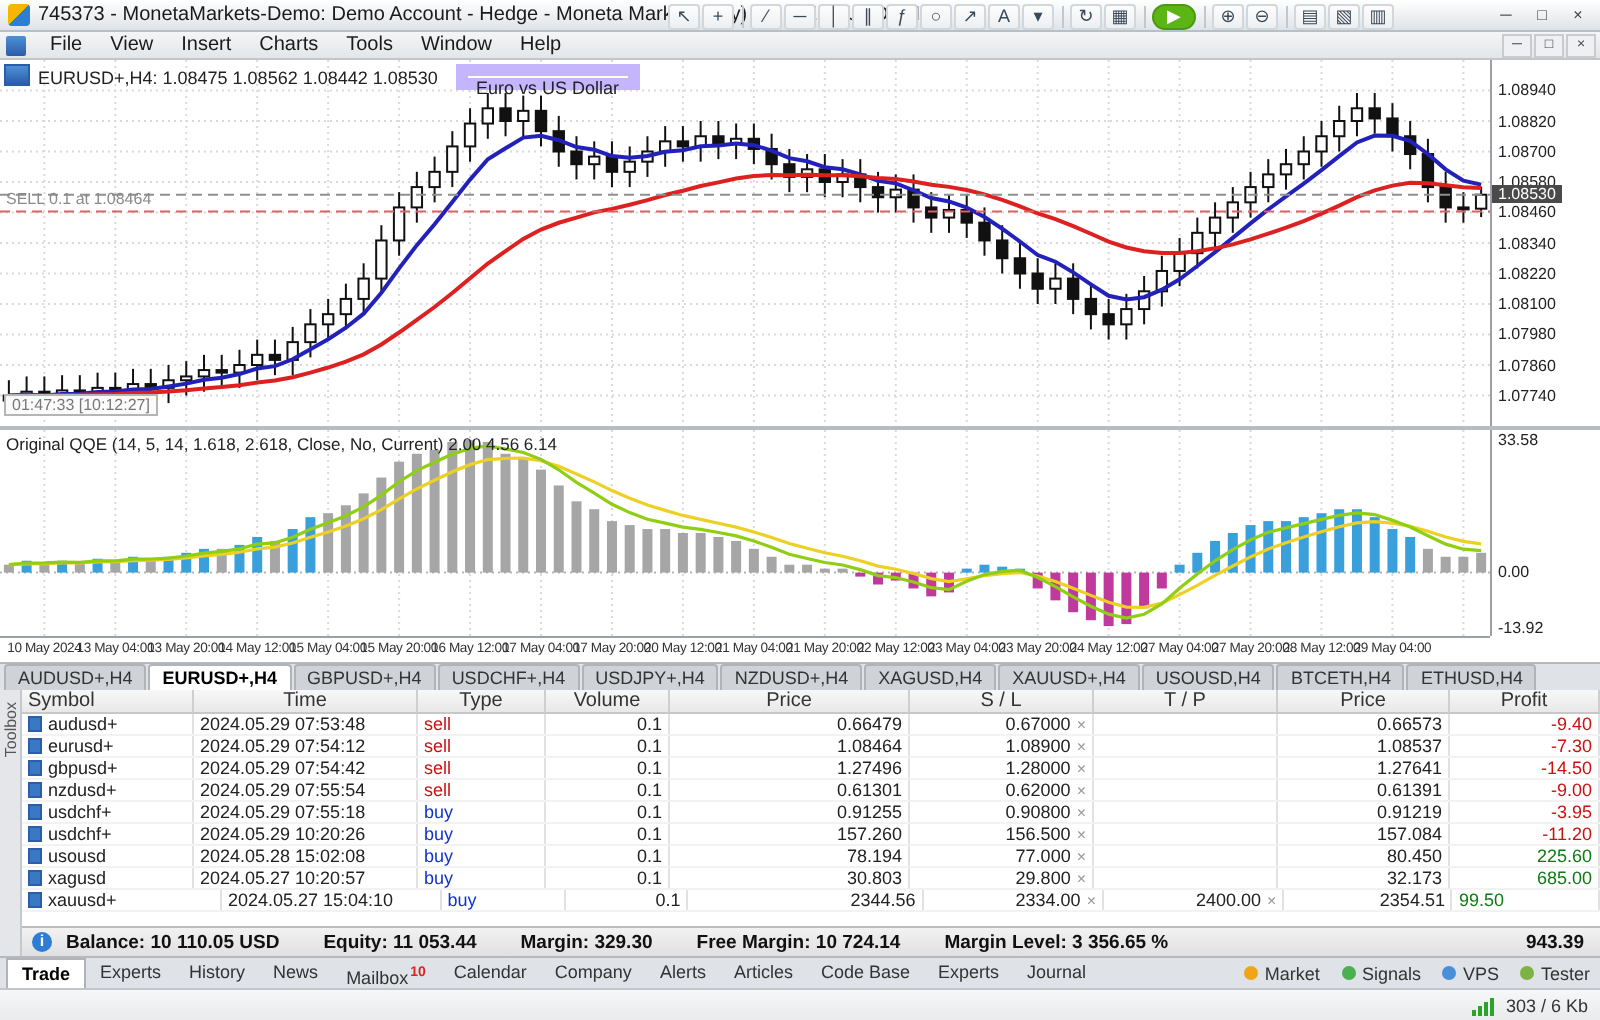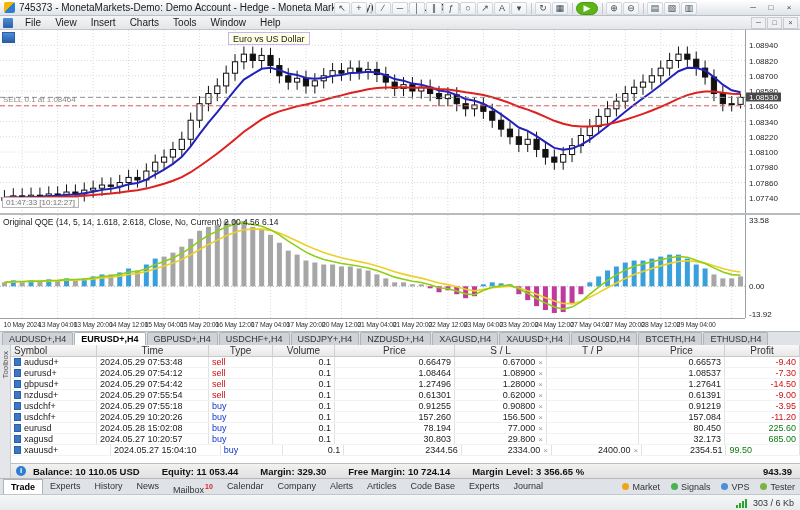--- a/index.html
+++ b/index.html
@@ -28,21 +28,21 @@
   .axis-main{position:absolute;left:745px;top:0;width:55px;height:183px;border-left:1px solid #9aa0a6;background:#fff;}
   .splitter{position:absolute;left:0;top:183px;width:800px;height:2px;background:#b8bcc0;}
   .plot-ind{position:absolute;left:0;top:185px;width:745px;height:103px;overflow:hidden;}
   .axis-ind{position:absolute;left:745px;top:185px;width:55px;height:103px;border-left:1px solid #9aa0a6;background:#fff;}
   .time-axis{position:absolute;left:0;top:288px;width:745px;height:13px;border-top:1px solid #9aa0a6;background:#fff;}
   .time-label{position:absolute;top:2px;transform:translateX(-50%);font-size:6.8px;color:#333;white-space:nowrap;letter-spacing:-0.2px;}
   .axis-label{position:absolute;left:3px;font-size:8px;color:#222;transform:translateY(-50%);}
   .price-badge{position:absolute;left:0;background:#4a4a4a;color:#fff;font-size:8px;padding:0 3px;transform:translateY(-50%);z-index:3;}
   .chart-icon-mini{position:absolute;left:2px;top:2px;width:13px;height:11px;background:linear-gradient(#4d8fd6,#2b5ea8);border:1px solid #2b5ea8;}
   .ohlc-label{position:absolute;left:19px;top:4px;font-size:9px;color:#222;white-space:nowrap;}
-  .symbol-tooltip{position:absolute;left:228px;top:2px;background:#ffffe1;border:1px solid #c4b5fd;font-size:9px;padding:0 4px;height:13px;line-height:12px;white-space:nowrap;}
+  .symbol-tooltip{position:absolute;left:228px;top:2px;background:#ffffe1;border:6px solid #c4b5fd;font-size:9px;padding:0 4px;height:13px;line-height:12px;white-space:nowrap;}
   .sell-label{position:absolute;left:3px;font-size:8px;color:#8a8a8a;white-space:nowrap;}
   .timer-box{position:absolute;left:2px;bottom:5px;border:1px solid #b5b5b5;background:#fbfbfb;color:#777;font-size:8px;padding:0 3px;white-space:nowrap;}
   .ind-label{position:absolute;left:3px;top:2px;font-size:8.5px;color:#222;white-space:nowrap;}
 
   .symbol-tabs{position:absolute;top:331px;left:0;width:800px;height:14px;background:#dfe2e6;border-top:1px solid #b5b9bd;display:flex;align-items:flex-end;padding-left:2px;}
   .sym-tab{font-size:9px;padding:0 6px;height:13px;line-height:13px;background:#cfd3d8;border:1px solid #b0b4b9;border-bottom:none;margin-right:1px;border-radius:2px 2px 0 0;color:#333;white-space:nowrap;}
   .sym-tab.active{background:#fff;font-weight:bold;color:#000;}
 
   .toolbox{position:absolute;top:345px;left:0;width:800px;height:133px;background:#fff;}
   .tb-vertical{position:absolute;left:0;top:0;width:11px;height:133px;background:#e4e6e9;border-right:1px solid #c5c8cc;}
@@ -339,20 +339,21 @@
           <rect x="729.0964285714285" y="73.70833333333384" width="5.2" height="1" fill="#111111" stroke="#111" stroke-width="1"></rect>
           <line x1="740.5654761904761" y1="63.28749999999994" x2="740.5654761904761" y2="78.53750000000112" stroke="#111" stroke-width="1"></line>
           <rect x="737.9654761904761" y="67.35416666666787" width="5.2" height="6.9895833333311685" fill="#ffffff" stroke="#111" stroke-width="1"></rect>
         </g>
         <polyline points="4.434523809523809,167.75000000000165 13.303571428571427,167.20535714285765 22.172619047619047,167.72406462585113 31.041666666666664,167.00528425656006 39.910714285714285,166.85496494516124 48.779761904761905,166.02140353225903 57.64880952380952,165.78909776113915 66.51785714285714,164.7154269722437 75.38690476190476,164.4931621230322 84.25595238095238,163.24511580216696 93.125,161.80901128726128 101.99404761904762,159.87548425280454 110.86309523809523,158.85748875200244 119.73214285714285,157.0410633942872 128.60119047619048,154.2912357578253 137.4702380952381,153.05326363654328 146.3392857142857,149.62733116895959 155.20833333333331,144.63856988259013 164.07738095238093,139.62278801137322 172.94642857142856,133.8615152462181 181.81547619047618,126.84155850920405 190.6845238095238,116.3808751256232 199.55357142857142,104.18872032782625 208.42261904761904,92.57527642463785 217.29166666666666,82.10138792236106 226.16071428571428,70.98908661120976 235.0297619047619,59.78387138895877 243.89880952380952,49.601574801636076 252.76785714285714,44.1439820011697 261.63690476190476,38.793320477026 270.50595238095235,37.87618129311271 279.375,40.125843780794185 288.2440476190476,43.548221748185526 297.11309523809524,44.903491724893335 305.98214285714283,48.05011313682806 314.8511904761905,48.84531890725738 323.7202380952381,47.960942076611396 332.5892857142857,45.87686338805612 341.4583333333333,45.11442622956539 350.32738095238096,43.117447306833256 359.19642857142856,42.78031950488162 368.06547619047615,41.813323455867824 376.9345238095238,42.574992944667734 385.8035714285714,45.2976140080956 394.67261904761904,49.05781952959271 403.54166666666663,50.654394902089955 412.4107142857143,53.61028207292032 421.27976190476187,54.63234433779887 430.1488095238095,57.17786500318972 439.0178571428571,60.44847500227828 447.88690476190476,61.69533928734325 456.75595238095235,65.12762330048221 465.625,69.03163569081981 474.4940476190476,70.73093025534759 483.36309523809524,73.76018827762914 492.23214285714283,78.46561067449866 501.1011904761904,84.36829333892818 509.9702380952381,90.76306667066373 518.8392857142857,97.50933333619008 527.7083333333333,100.87571428775507 536.577380952381,106.18503401506268 545.4464285714286,112.15597667742625 554.3154761904761,117.87331667435164 563.1845238095237,119.77855952929818 572.0535714285714,118.59778061616461 580.922619047619,114.84960520202192 589.7916666666666,109.63067038239605 598.6607142857142,102.9980978921866 607.5297619047619,96.08197468489396 616.3988095238095,88.96331525111536 625.2678571428571,81.69998708412928 634.1369047619047,74.69641934580687 643.0059523809523,68.24149000890887 651.875,61.81535000636247 660.7440476190476,55.046678575974035 669.6130952380952,48.033341839980515 678.4821428571428,41.20833940951076 687.3511904761905,37.78571862584012 696.2202380952381,37.8826561613144 705.0892857142857,40.49356392474774 713.9583333333333,47.07873613672624 722.827380952381,54.687192478614534 731.6964285714286,60.303351770438674 740.5654761904761,62.317870312217636" fill="none" stroke="#2222bb" stroke-width="2"></polyline>
         <polyline points="4.434523809523809,167.75000000000165 13.303571428571427,167.58423913043717 22.172619047619047,167.70916036547297 31.041666666666664,167.4916971452876 39.910714285714285,167.40365101671165 48.779761904761905,167.1022465804764 57.64880952380952,166.93755847202945 66.51785714285714,166.510922952722 75.38690476190476,166.28714704378885 84.25595238095238,165.75130817041477 93.125,165.09630311211845 101.99404761904762,164.2219868994706 110.86309523809523,163.5342054299512 119.73214285714285,162.5747093056085 128.60119047619048,161.25661864135193 137.4702380952381,160.27415904934938 146.3392857142857,158.60358000157868 155.20833333333331,156.30471797245684 164.07738095238093,153.76372800383635 172.94642857142856,150.78065020640042 181.81547619047618,147.17291250729275 190.6845238095238,142.22128243419408 199.55357142857142,136.26363468629208 208.42261904761904,129.9399852932801 217.29166666666666,123.50317497792103 226.16071428571428,116.52101483491238 235.0297619047619,109.15143383477391 243.89880952380952,101.75964248682283 252.76785714285714,95.56315183579557 261.63690476190476,89.46345747326312 270.50595238095235,84.77822928718108 279.375,81.38447021873135 288.2440476190476,78.83835686637802 297.11309523809524,76.18212293596898 305.98214285714283,74.41990934733447 314.8511904761905,72.36890273742134 323.7202380952381,70.05421554286376 332.5892857142857,67.49877651015193 341.4583333333333,65.38656405999326 350.32738095238096,63.015993272168146 359.19642857142856,61.1830808137181 368.06547619047615,59.28853755455408 376.9345238095238,58.00076617299763 385.8035714285714,57.48801838983976 394.67261904761904,57.5723936023179 403.54166666666663,57.31791010066766 412.4107142857143,57.63809183104516 421.27976190476187,57.59890993269238 430.1488095238095,58.11567138782072 439.0178571428571,59.02952604974957 447.88690476190476,59.53239334977012 456.75595238095235,60.765083783122876 465.625,62.33261272951933 474.4940476190476,63.43231307187951 483.36309523809524,64.98892352939684 492.23214285714283,67.18372728046452 501.1011904761904,69.96122925607563 509.9702380952381,73.16025279902617 518.8392857142857,76.74414385998166 527.7083333333333,79.57436323447475 536.577380952381,83.04253454741797 545.4464285714286,86.8721692244529 554.3154761904761,90.81082117594948 563.1845238095237,93.74393817514346 572.0535714285714,95.64845079759576 580.922619047619,96.50329565577472 589.7916666666666,96.5102554538236 598.6607142857142,95.63255208102677 607.5297619047619,94.16812726238591 616.3988095238095,92.16800025406343 625.2678571428571,89.67875385515815 634.1369047619047,86.85342743297117 643.0059523809523,83.83175258372682 651.875,80.52029583731671 660.7440476190476,76.83374837320112 669.6130952380952,72.80472677553142 678.4821428571428,68.57351865012278 687.3511904761905,65.15227065156074 696.2202380952381,62.802073203598084 705.0892857142857,61.429791475748296 713.9583333333333,61.61343279669847 722.827380952381,62.66516327814539 731.6964285714286,63.68069255830768 740.5654761904761,64.00012508947029" fill="none" stroke="#dd2020" stroke-width="2"></polyline>
         <line x1="0" y1="75.74166666666639" x2="745" y2="75.74166666666639" stroke="#e06060" stroke-width="1" stroke-dasharray="5 3"></line>
         <line x1="0" y1="67.35416666666787" x2="745" y2="67.35416666666787" stroke="#909090" stroke-width="1" stroke-dasharray="5 3"></line>
       </svg>
     <span class="chart-icon-mini"></span>
+    <span class="ohlc-label">EURUSD+,H4: 1.08475 1.08562 1.08442 1.08530</span>
     <span class="symbol-tooltip">Euro vs US Dollar</span>
     <span class="sell-label" id="sell-label" style="top: 64.7417px;">SELL 0.1 at 1.08464</span>
     <span class="timer-box">01:47:33 [10:12:27]</span>
   </div>
   <div class="axis-main" id="axis-main">
       <div class="axis-label" style="top: 15.25px;">1.08940</div>
       <div class="axis-label" style="top: 30.5px;">1.08820</div>
       <div class="axis-label" style="top: 45.75px;">1.08700</div>
       <div class="axis-label" style="top: 61px;">1.08580</div>
       <div class="axis-label" style="top: 76.25px;">1.08460</div>
@@ -600,21 +601,21 @@
           <div class="t-cell" style="width: 112px; text-align: left;">2024.05.29 10:20:26</div>
           <div class="t-cell type-buy" style="width: 64px; text-align: left;">buy</div>
           <div class="t-cell" style="width: 62px; text-align: right;">0.1</div>
           <div class="t-cell" style="width: 120px; text-align: right;">157.260</div>
           <div class="t-cell" style="width: 92px; text-align: right;"><span>156.500</span><span class="close-x">×</span></div>
           <div class="t-cell" style="width: 92px; text-align: right;"></div>
           <div class="t-cell" style="width: 86px; text-align: right;">157.084</div>
           <div class="t-cell profit-neg" style="width: 75px; text-align: right;">-11.20</div>
         </div>
         <div class="t-row">
-          <div class="t-cell" style="width: 86px; text-align: left;"><span class="doc-icon"></span><span>eurusd</span></div>
+          <div class="t-cell" style="width: 86px; text-align: left;"><span class="doc-icon"></span><span>usousd</span></div>
           <div class="t-cell" style="width: 112px; text-align: left;">2024.05.28 15:02:08</div>
           <div class="t-cell type-buy" style="width: 64px; text-align: left;">buy</div>
           <div class="t-cell" style="width: 62px; text-align: right;">0.1</div>
           <div class="t-cell" style="width: 120px; text-align: right;">78.194</div>
           <div class="t-cell" style="width: 92px; text-align: right;"><span>77.000</span><span class="close-x">×</span></div>
           <div class="t-cell" style="width: 92px; text-align: right;"></div>
           <div class="t-cell" style="width: 86px; text-align: right;">80.450</div>
           <div class="t-cell profit-pos" style="width: 75px; text-align: right;">225.60</div>
         </div>
         <div class="t-row">

